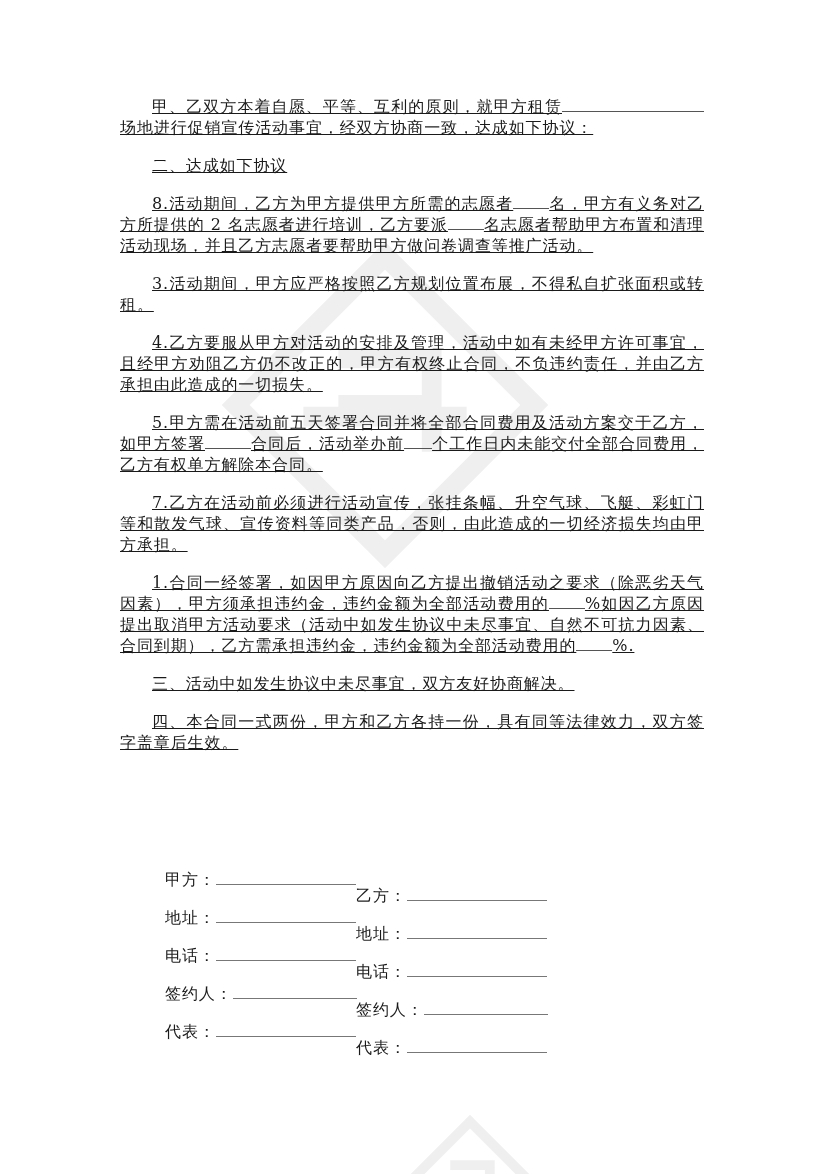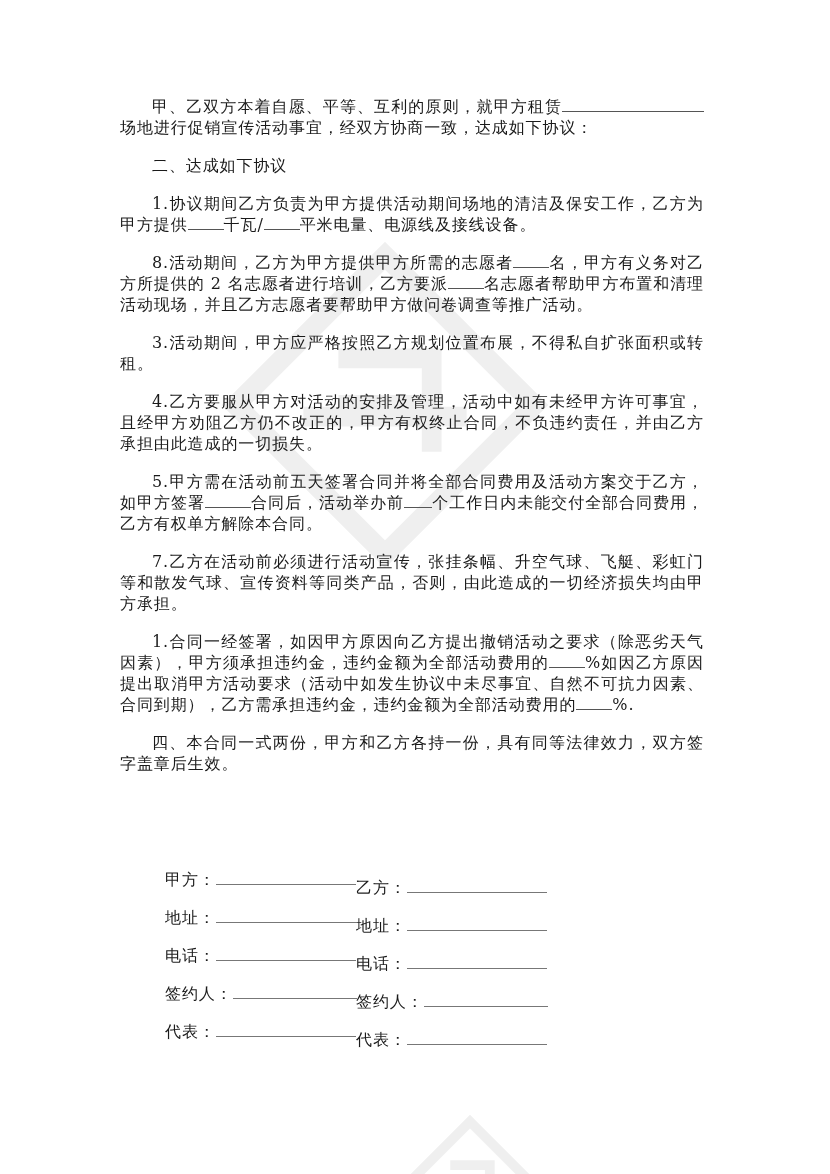--- a/index.html
+++ b/index.html
@@ -20,20 +20,21 @@
       pointer-events: none;
       opacity: 0.06;
     }
     .page {
       position: absolute;
       left: 120px;
       top: 96px;
       width: 584px;
       font-size: 16px;
       line-height: 21px;
+      text-decoration: underline;
     }
     .para {
       margin: 0 0 17px 0;
       text-align: justify;
       text-justify: inter-character;
       text-indent: 32px;
       letter-spacing: 0.9px;
     }
     .blank {
       display: inline-block;
@@ -60,21 +61,21 @@
     }
     .sig-line {
       display: inline-block;
       border-bottom: 1px solid #777;
       height: 16px;
       vertical-align: baseline;
     }
     .sig-right {
       position: absolute;
       left: 191px;
-      top: 8px;
+      top: 16px;
       text-decoration: underline;
     }
   </style>
 </head>
 <body>
 
 <svg class="watermark" style="left:220px; top:240px;" width="330" height="330" viewBox="0 0 100 100">
   <g transform="rotate(45 50 50)" fill="none" stroke="#000" stroke-width="6">
     <rect x="18" y="18" width="64" height="64"></rect>
     <path d="M30 50 L50 30 L70 50 M40 60 L60 40 M35 70 L70 35"></path>
@@ -87,34 +88,34 @@
   </g>
 </svg>
 
 <div class="page">
 
   <p class="para"><span>甲、乙双方本着自愿、平等、互利的原则，就甲方租赁</span><span class="blank" style="width:142px"></span><span>场地进行促销宣传活动事宜，经双方协商一致，达成如下协议：</span></p>
 
 
   <p class="para">二、达成如下协议</p>
 
-  <p class="para"><span>1.协议期间乙方负责为甲方提供活动期间场地的清洁及保安工作，乙方为甲方提供</span><span class="blank" style="width:36px"></span><span>千瓦/</span><span class="blank" style="width:36px"></span><span>平米电量、电源线及接线设备。</span></p>
 
   <p class="para"><span>8.活动期间，乙方为甲方提供甲方所需的志愿者</span><span class="blank" style="width:36px"></span><span>名，甲方有义务对乙方所提供的 2 名志愿者进行培训，乙方要派</span><span class="blank" style="width:36px"></span><span>名志愿者帮助甲方布置和清理活动现场，并且乙方志愿者要帮助甲方做问卷调查等推广活动。</span></p>
 
   <p class="para">3.活动期间，甲方应严格按照乙方规划位置布展，不得私自扩张面积或转租。</p>
 
   <p class="para">4.乙方要服从甲方对活动的安排及管理，活动中如有未经甲方许可事宜，且经甲方劝阻乙方仍不改正的，甲方有权终止合同，不负违约责任，并由乙方承担由此造成的一切损失。</p>
 
   <p class="para"><span>5.甲方需在活动前五天签署合同并将全部合同费用及活动方案交于乙方，如甲方签署</span><span class="blank" style="width:46px"></span><span>合同后，活动举办前</span><span class="blank" style="width:28px"></span><span>个工作日内未能交付全部合同费用，乙方有权单方解除本合同。</span></p>
 
   <p class="para">7.乙方在活动前必须进行活动宣传，张挂条幅、升空气球、飞艇、彩虹门等和散发气球、宣传资料等同类产品，否则，由此造成的一切经济损失均由甲方承担。</p>
 
   <p class="para"><span>1.合同一经签署，如因甲方原因向乙方提出撤销活动之要求（除恶劣天气因素），甲方须承担违约金，违约金额为全部活动费用的</span><span class="blank" style="width:36px"></span><span>%如因乙方原因提出取消甲方活动要求（活动中如发生协议中未尽事宜、自然不可抗力因素、合同到期），乙方需承担违约金，违约金额为全部活动费用的</span><span class="blank" style="width:36px"></span><span>%.</span></p>
 
+  <p class="para">三、活动中如发生协议中未尽事宜，双方友好协商解决。</p>
 
   <p class="para">四、本合同一式两份，甲方和乙方各持一份，具有同等法律效力，双方签字盖章后生效。</p>
 </div>
 
 <div class="sig" style="top:868px;">
   <div class="sig-row">
     <span class="sig-label">甲方：</span><span class="sig-line" style="width:140px"></span>
     <span class="sig-right"><span class="sig-label">乙方：</span><span class="sig-line" style="width:140px"></span></span>
   </div>
   <div class="sig-row">

